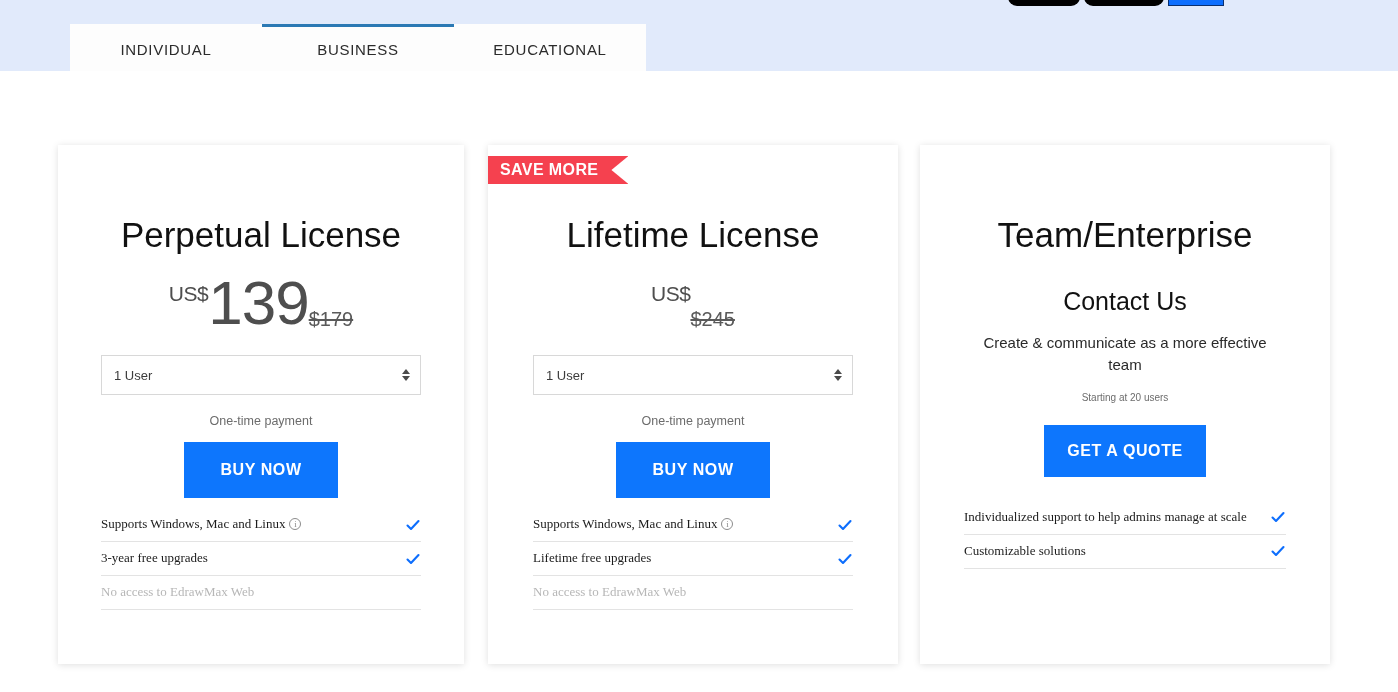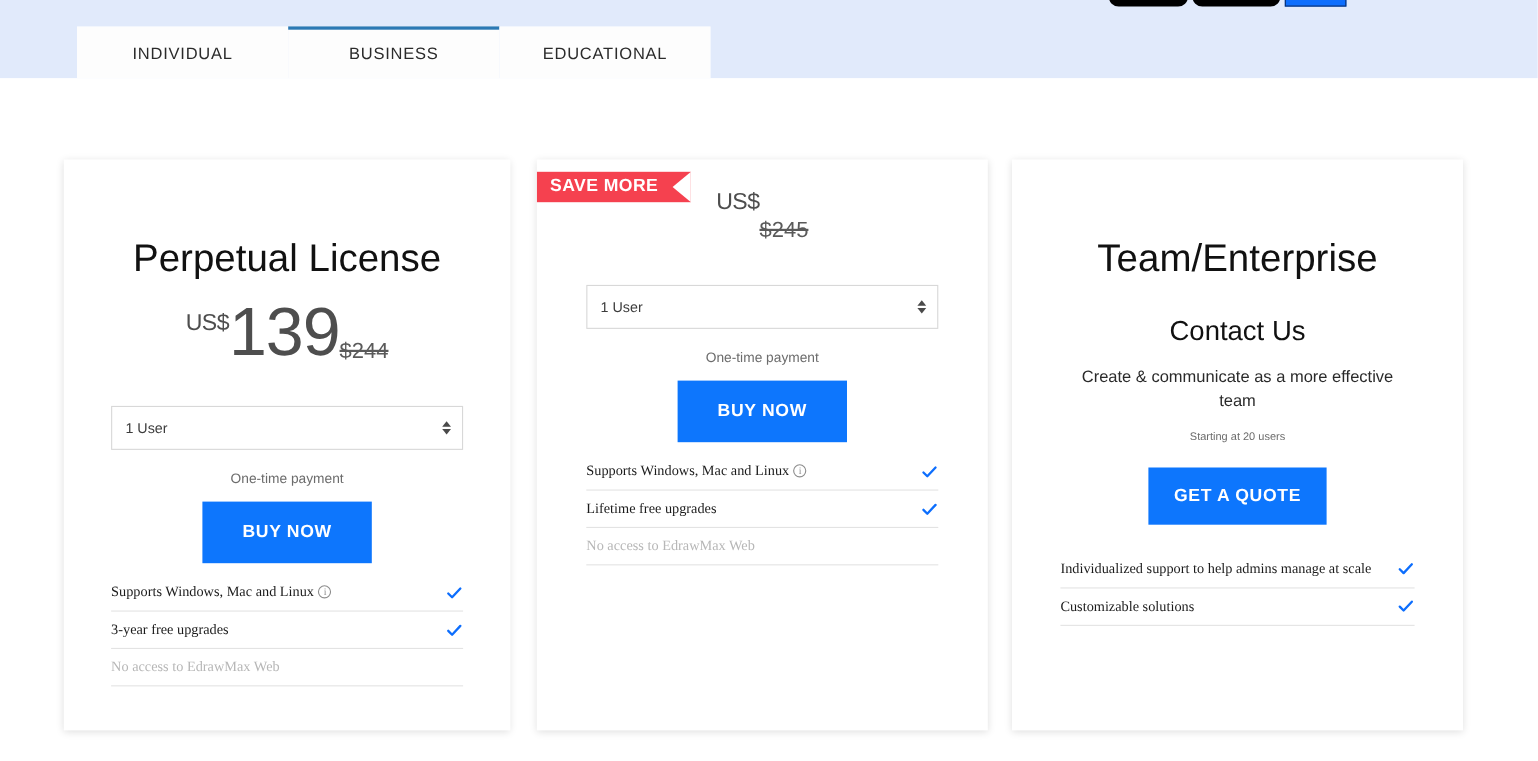--- a/index.html
+++ b/index.html
@@ -159,21 +159,21 @@
     font-size: 20px;
     line-height: 1;
     text-decoration: line-through;
     position: relative;
     top: -2px;
     color: #5a5a5a;
   }
 
   
   .select-wrap {
-    margin: 38px auto 0;
+    margin: 24px auto 0;
     width: 320px;
     height: 40px;
     border: 1px solid #d8d8d8;
     background: #fff;
     display: flex;
     align-items: center;
     padding: 0 10px 0 12px;
     justify-content: space-between;
     cursor: pointer;
   }
@@ -312,21 +312,21 @@
 </div>
 
 <div class="cards">
 
   <div class="card c1">
     <div class="card-title">Perpetual License</div>
 
     <div class="price-row">
       <span class="cur">US$</span>
       <span class="amount">139</span>
-      <span class="old">$244</span>
+      <span class="old">$179</span>
     </div>
 
     <div class="select-wrap">
       <span class="sel-val">1 User</span>
       <span class="spinner">
           <i class="up"></i>
           <i class="down"></i>
         </span>
     </div>
 
@@ -355,20 +355,21 @@
         <span class="txt">No access to EdrawMax Web</span>
       </div>
     </div>
   </div>
 
   <div class="card c2">
     <div class="ribbon">
       <span>SAVE MORE</span>
     </div>
 
+    <div class="card-title">Lifetime License</div>
 
     <div class="price-row">
       <span class="cur">US$</span>
       <span class="old">$245</span>
     </div>
 
     <div class="select-wrap">
       <span class="sel-val">1 User</span>
       <span class="spinner">
           <i class="up"></i>

